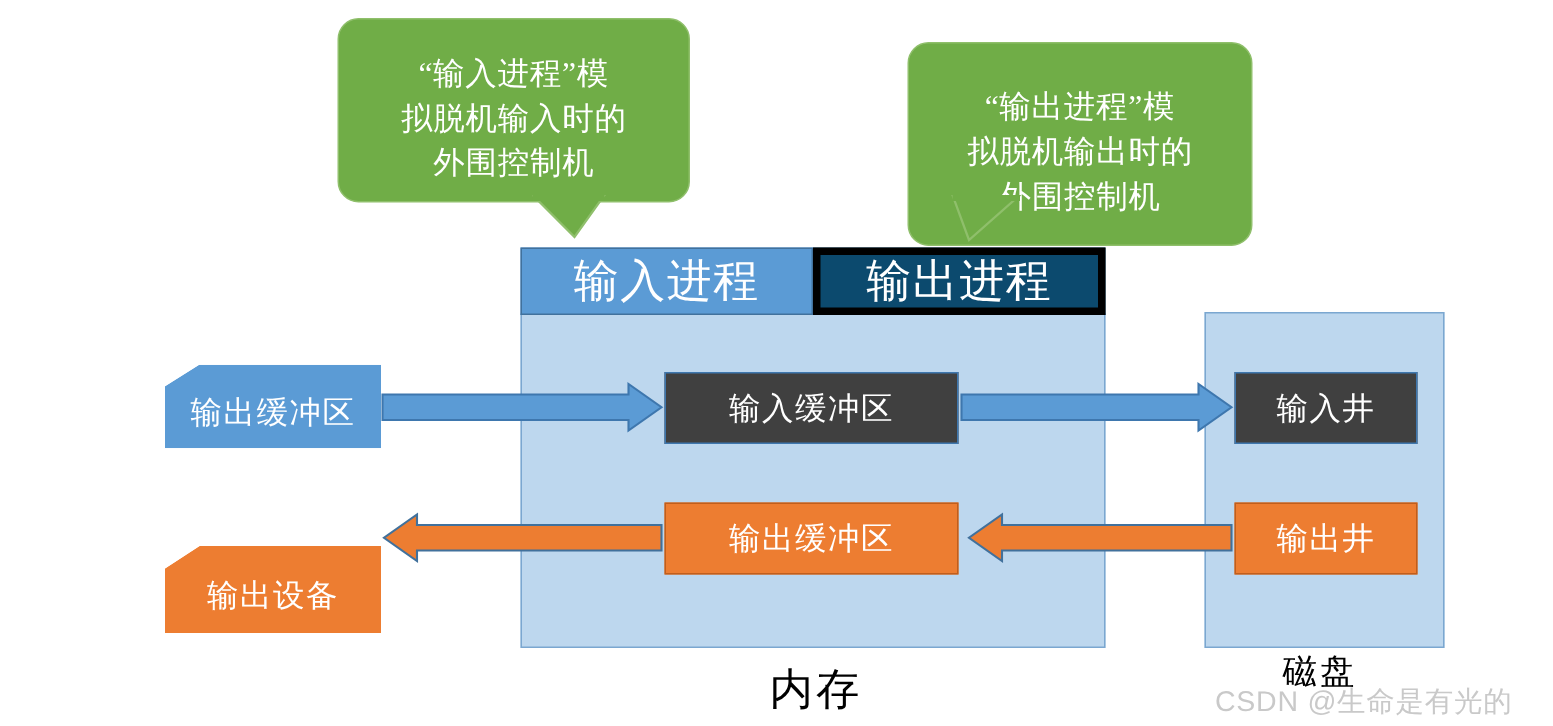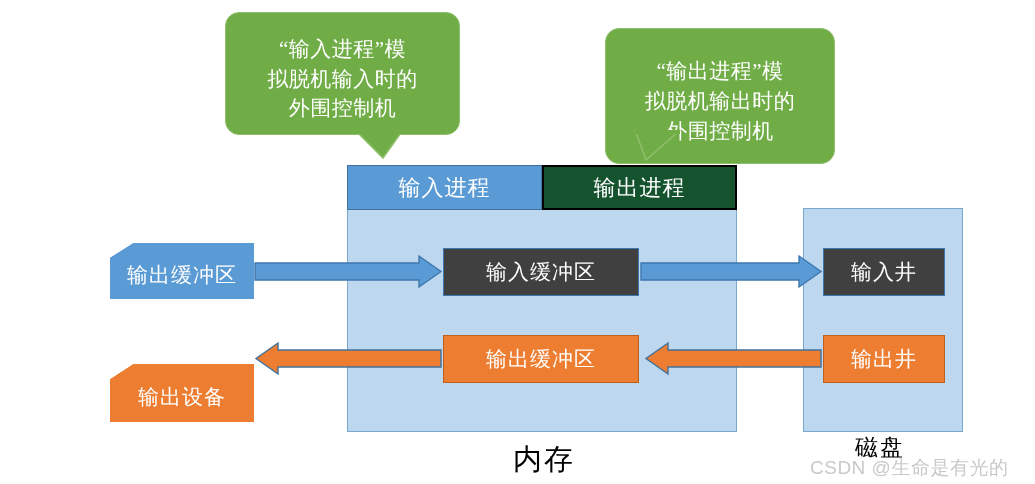--- a/index.html
+++ b/index.html
@@ -42,28 +42,28 @@
   .memory-panel {
     position: absolute;
     background: #BDD7EE;
     border: 1px solid #7BA7D0;
     box-sizing: border-box;
   }
   .proc-header {
     position: absolute;
     box-sizing: border-box;
     color: #ffffff;
-    font-size: 22px;
+    font-size: 30px;
     display: flex;
     align-items: center;
     justify-content: center;
     letter-spacing: 1px;
   }
   .proc-in  { background: #5B9BD5; border: 1px solid #41719C; }
-  .proc-out { background: #14532d; border: 2px solid #000000; }
+  .proc-out { background: #0c4a6e; border: 5px solid #000000; }
 
   
   .box {
     position: absolute;
     box-sizing: border-box;
     color: #ffffff;
     font-size: 21px;
     display: flex;
     align-items: center;
     justify-content: center;

